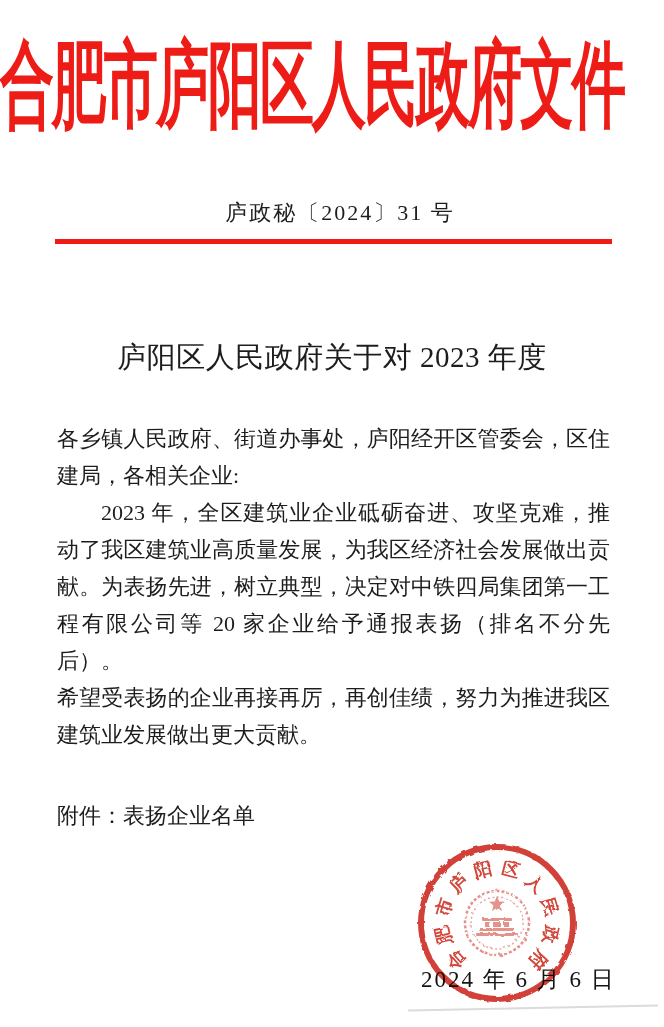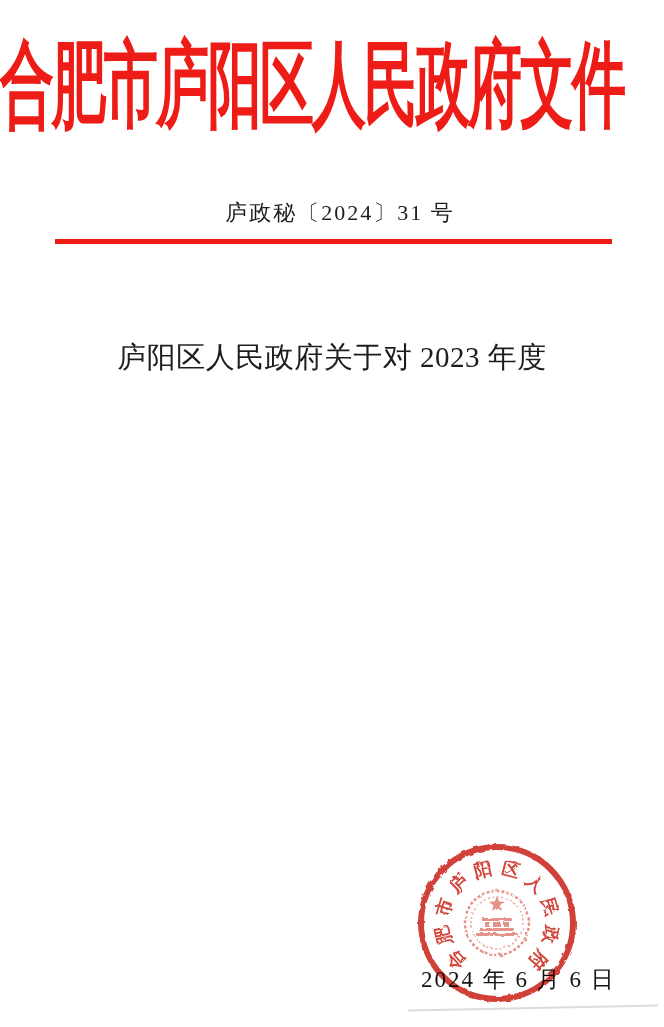--- a/index.html
+++ b/index.html
@@ -136,20 +136,26 @@
   </div>
 
   <div class="doc-number">庐政秘〔2024〕31 号</div>
 
   <div class="red-rule" style="background: rgb(240, 27, 20);"></div>
 
   <div class="doc-title">
     <div>庐阳区人民政府关于对 2023 年度</div>
   </div>
 
+  <div class="doc-body">
+    <p class="salutation">各乡镇人民政府、街道办事处，庐阳经开区管委会，区住建局，各相关企业:</p>
+    <p class="para-indent">2023 年，全区建筑业企业砥砺奋进、攻坚克难，推动了我区建筑业高质量发展，为我区经济社会发展做出贡献。为表扬先进，树立典型，决定对中铁四局集团第一工程有限公司等 20 家企业给予通报表扬（排名不分先后）。</p>
+    <p class="para-block-indent">希望受表扬的企业再接再厉，再创佳绩，努力为推进我区建筑业发展做出更大贡献。</p>
+    <p class="attachment-line">附件：表扬企业名单</p>
+  </div>
 
   <div class="doc-date">2024 年 6 月 6 日</div>
 
   <svg class="seal" viewBox="0 0 170 170" aria-hidden="true">
     <defs>
       <filter id="roughen" x="-15%" y="-15%" width="130%" height="130%">
         <feTurbulence type="fractalNoise" baseFrequency="0.16" numOctaves="2" result="n"></feTurbulence>
         <feDisplacementMap in="SourceGraphic" in2="n" scale="3.5"></feDisplacementMap>
       </filter>
     </defs>

